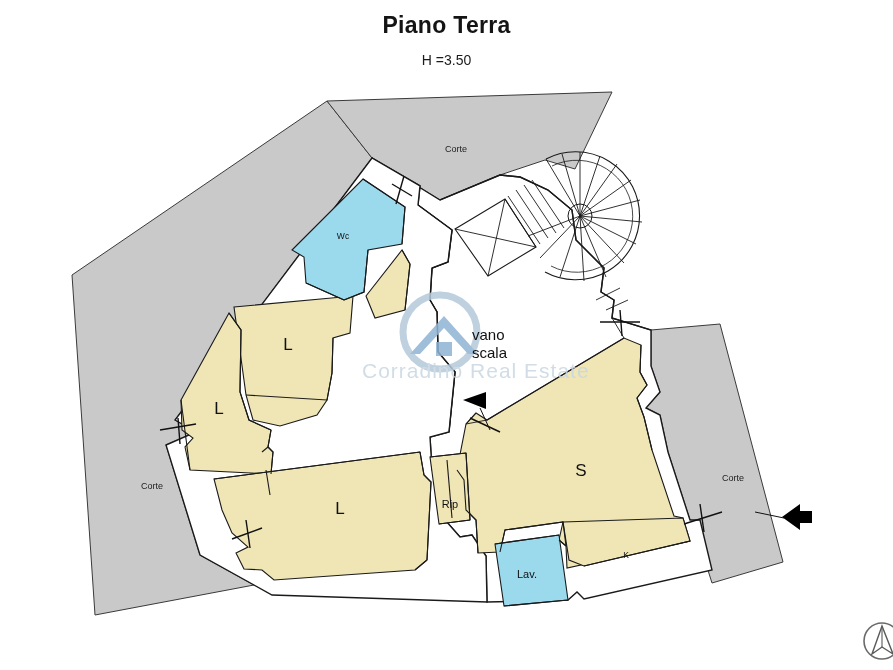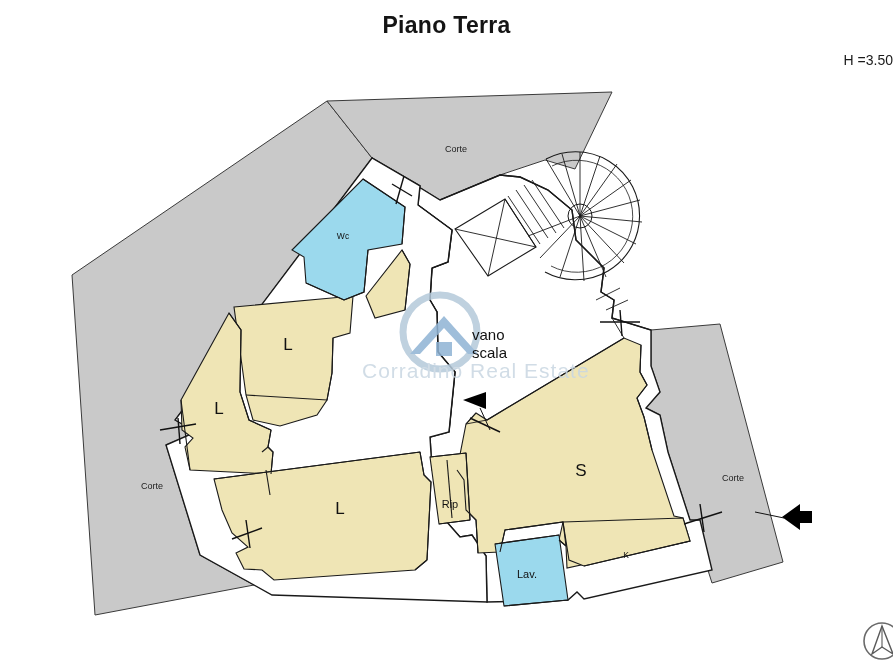--- a/index.html
+++ b/index.html
@@ -32,21 +32,21 @@
     font-weight: bold;
     color: #141414;
     letter-spacing: 0.3px;
     font-family: "Liberation Sans", sans-serif;
   }
   .plan-subtitle {
     position: absolute;
     left: 0;
     top: 52px;
     width: 893px;
-    text-align: right;
+    text-align: center;
     font-size: 14px;
     color: #1a1a1a;
     font-family: "Liberation Sans", sans-serif;
   }
   svg.floorplan {
     position: absolute;
     left: 0;
     top: 0;
     width: 893px;
     height: 670px;

